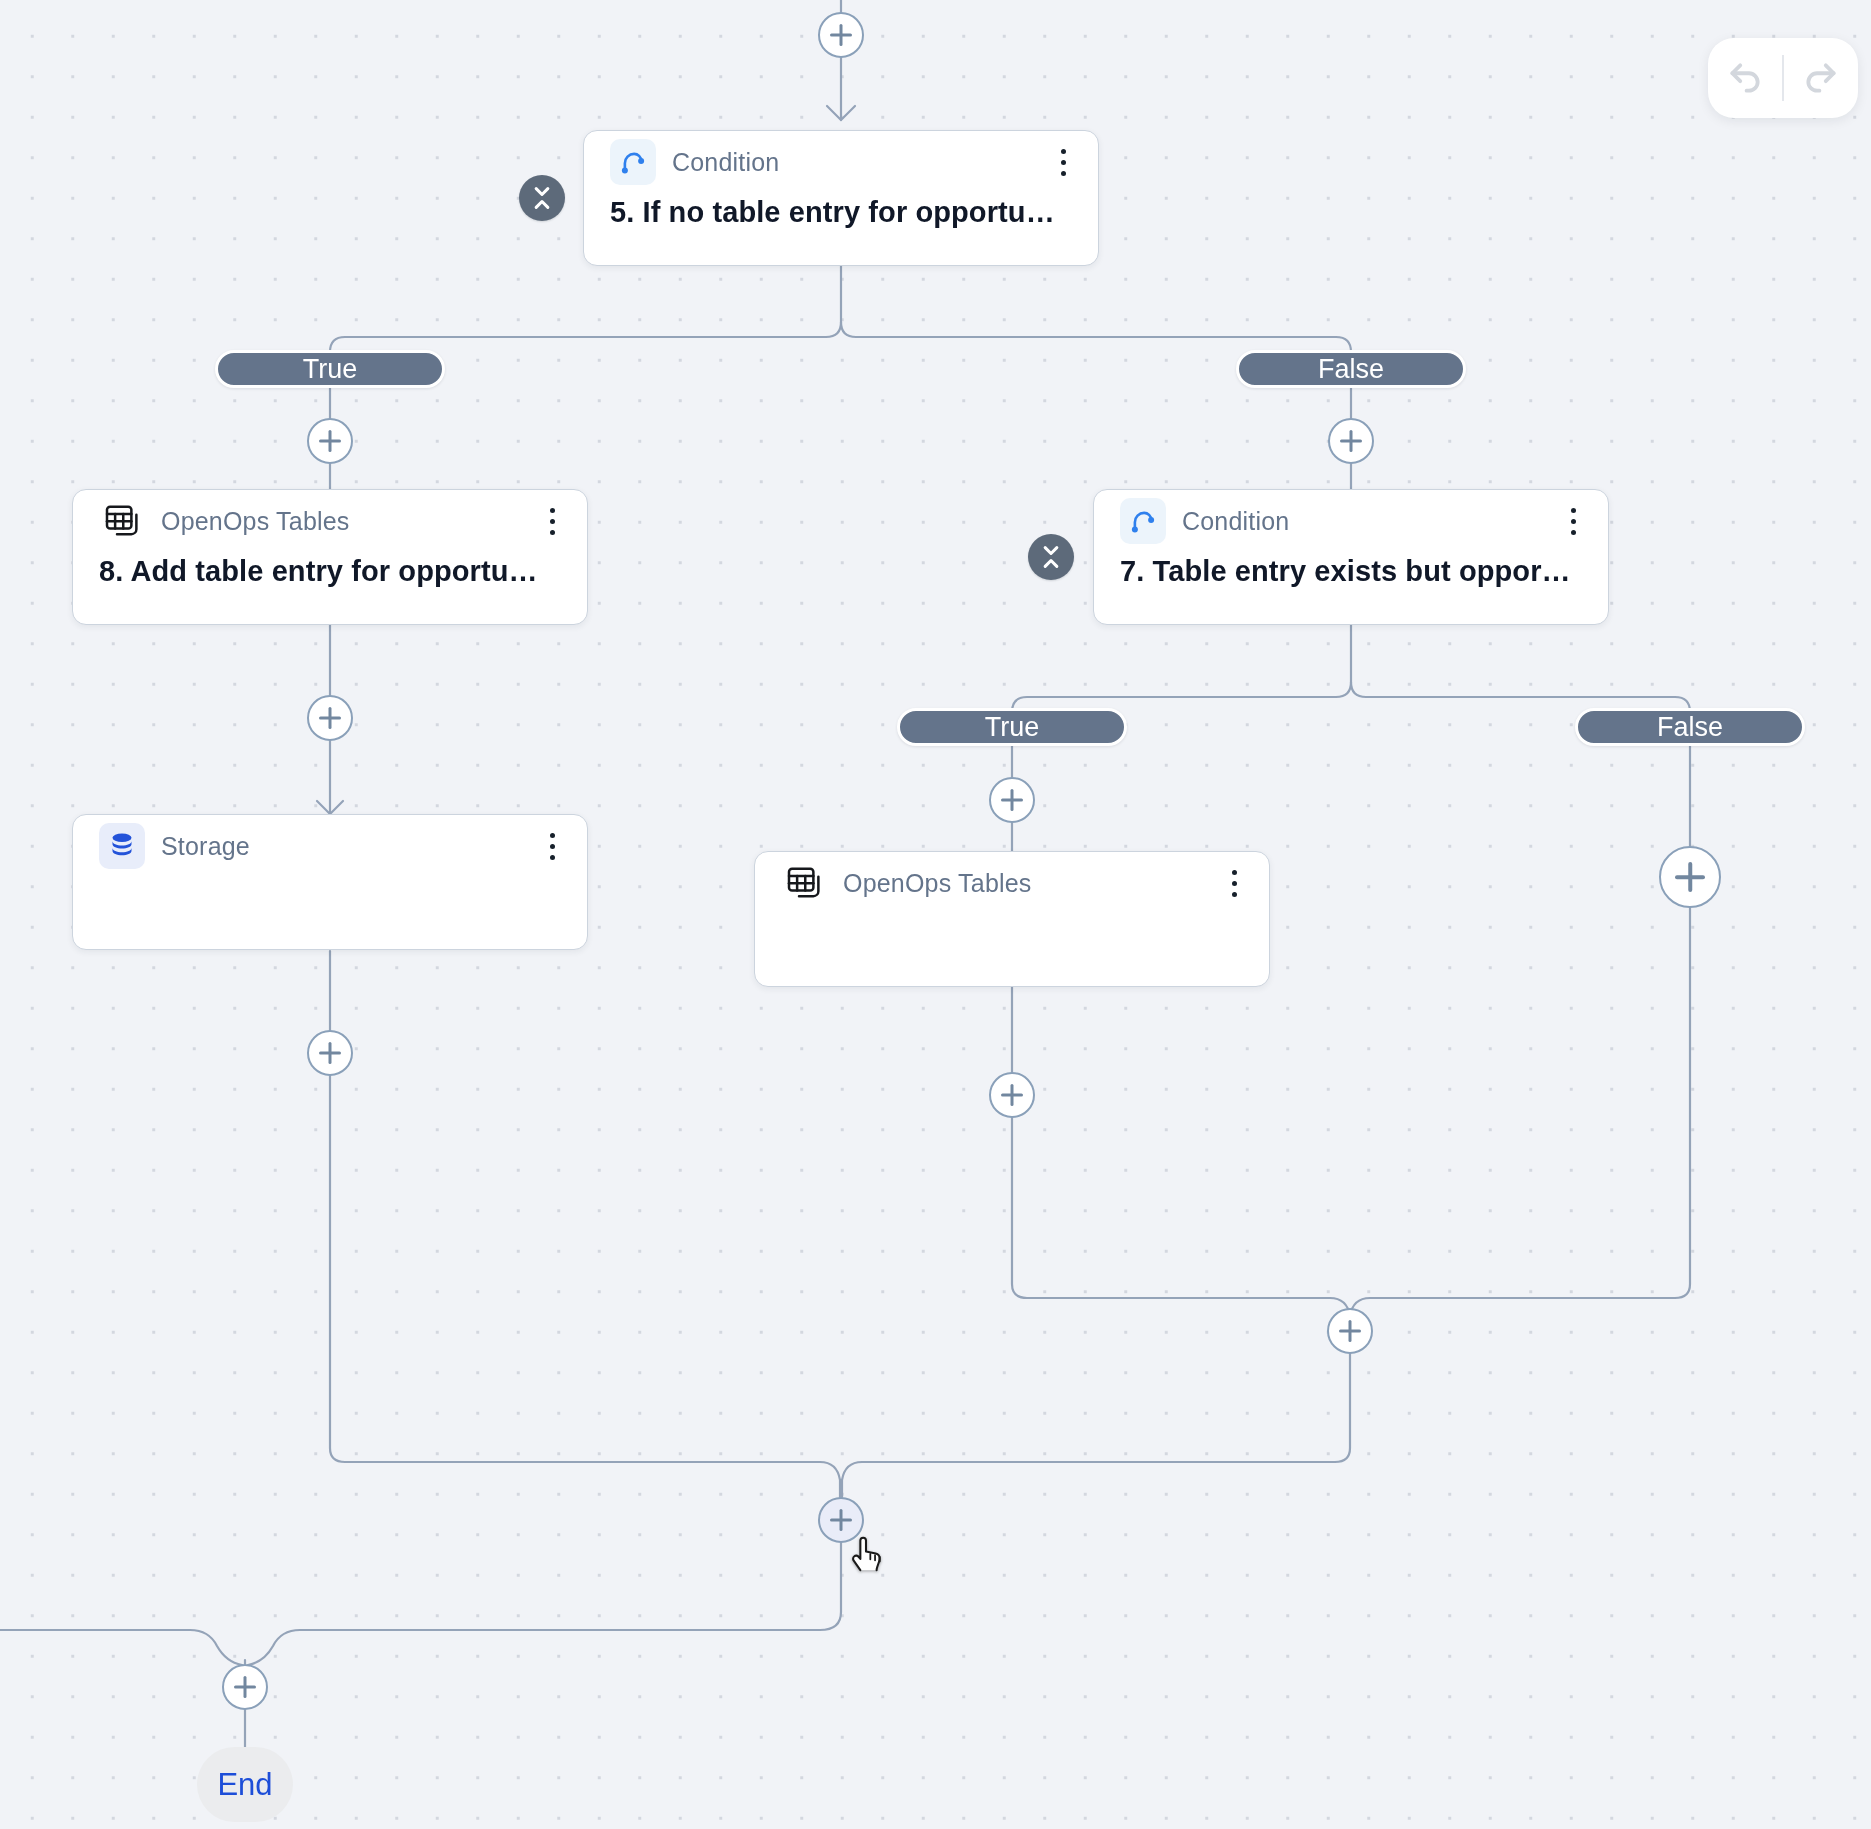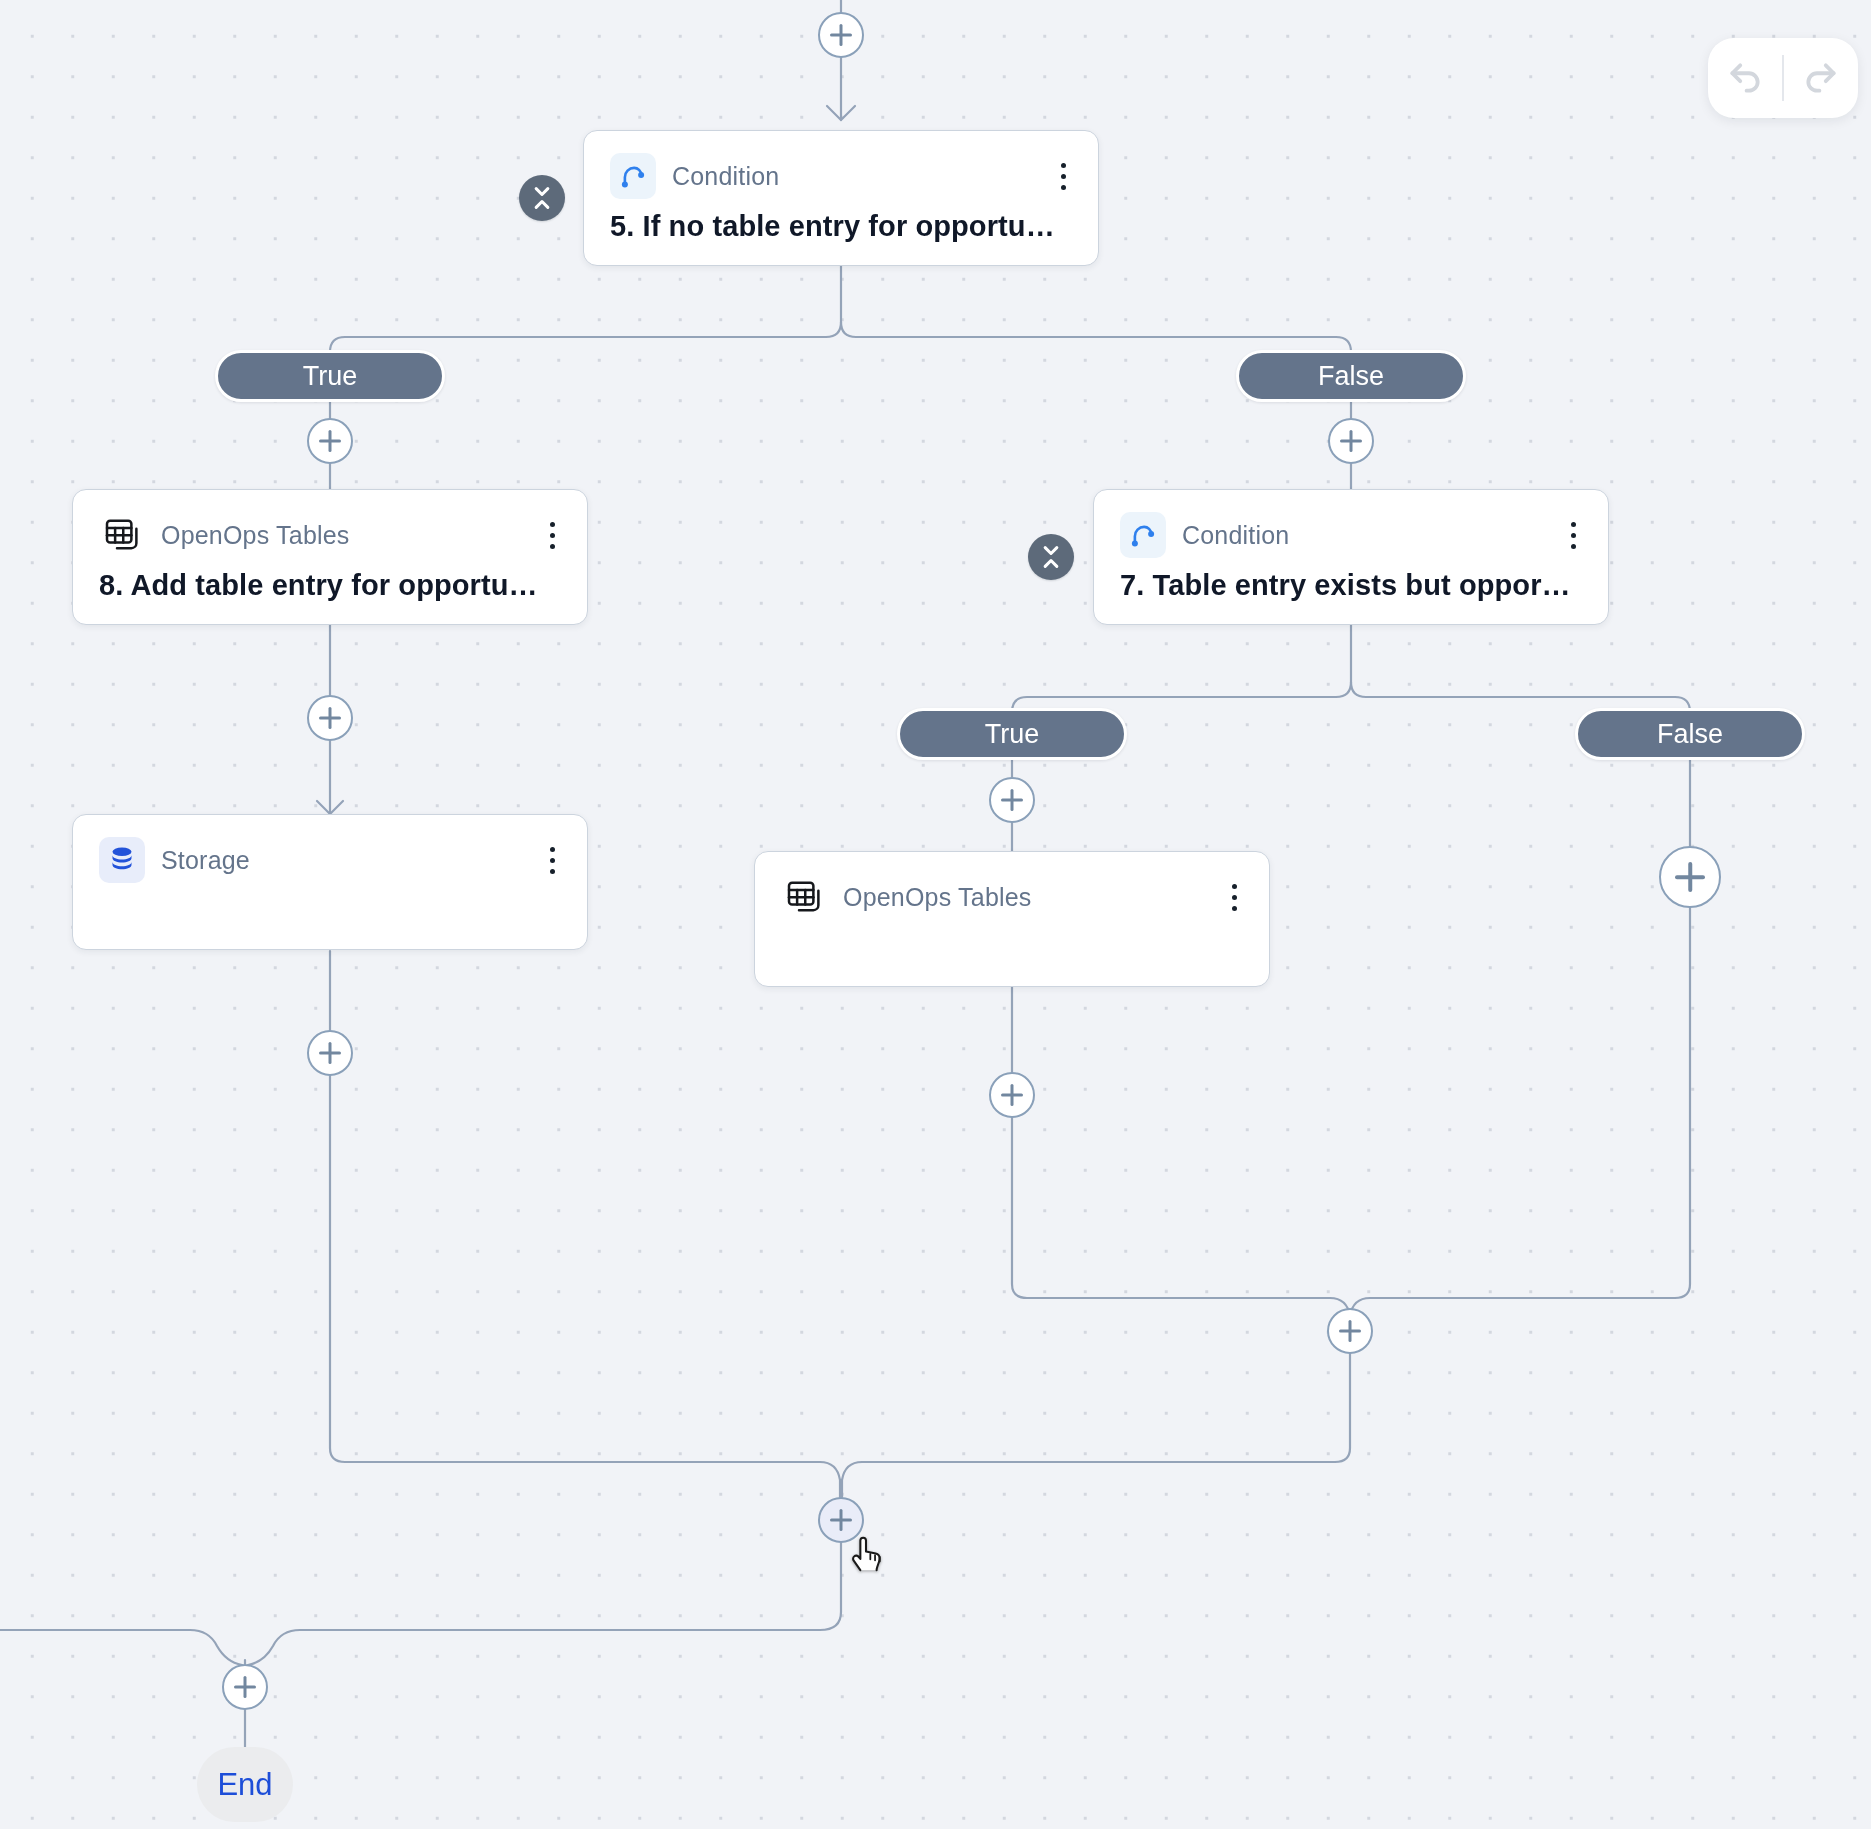--- a/index.html
+++ b/index.html
@@ -7,33 +7,33 @@
     width:1871px;height:1829px;position:relative;overflow:hidden;
     background-color:#f1f3f7;
     background-image:radial-gradient(circle,#d3d7df 1.7px,transparent 1.8px);
     background-size:40.5px 40.5px;background-position:12px 16px;
     font-family:"Liberation Sans",sans-serif;
   }
   #connectors{position:absolute;left:0;top:0;z-index:1;}
   .card{
     position:absolute;width:516px;height:136px;background:#ffffff;
     border:1.5px solid #ccd4de;border-radius:14px;box-sizing:border-box;
-    box-shadow:0 2px 6px rgba(23,37,56,.07);padding:22px 26px 0 26px;z-index:4;
+    box-shadow:0 2px 6px rgba(23,37,56,.07);padding:8px 26px 0 26px;z-index:4;
   }
   .card-head{display:flex;align-items:center;gap:16px;}
   .icon-tile{width:46px;height:46px;border-radius:10px;display:flex;align-items:center;justify-content:center;flex:none;}
   .tile-blue{background:#ecf4fb;}
   .tile-indigo{background:#e8edfa;}
   .tile-none{background:transparent;}
   .app-label{font-size:25px;color:#64748b;letter-spacing:.2px;}
   .kebab{margin-left:auto;display:flex;flex-direction:column;gap:6px;align-items:center;padding:6px;cursor:pointer;}
   .kebab i{width:5px;height:5px;border-radius:50%;background:#17202b;display:block;}
   .card-title{margin-top:11px;font-size:29px;font-weight:600;color:#101828;white-space:nowrap;letter-spacing:.1px;}
   .pill{
-    position:absolute;width:230px;height:52px;background:#64748b;border:3px solid #ffffff;
+    position:absolute;width:230px;height:38px;background:#64748b;border:3px solid #ffffff;
     border-radius:28px;color:#ffffff;font-size:27px;display:flex;align-items:center;
     justify-content:center;box-sizing:border-box;z-index:5;box-shadow:0 1px 3px rgba(16,24,40,.10);
   }
   .plus{
     position:absolute;width:46px;height:46px;border-radius:50%;background:#ffffff;
     border:2px solid #8aa0b9;box-sizing:border-box;z-index:6;cursor:pointer;
   }
   .plus::before,.plus::after{content:"";position:absolute;background:#72879f;left:50%;top:50%;border-radius:2px;}
   .plus::before{width:22px;height:3px;transform:translate(-50%,-50%);}
   .plus::after{width:3px;height:22px;transform:translate(-50%,-50%);}

